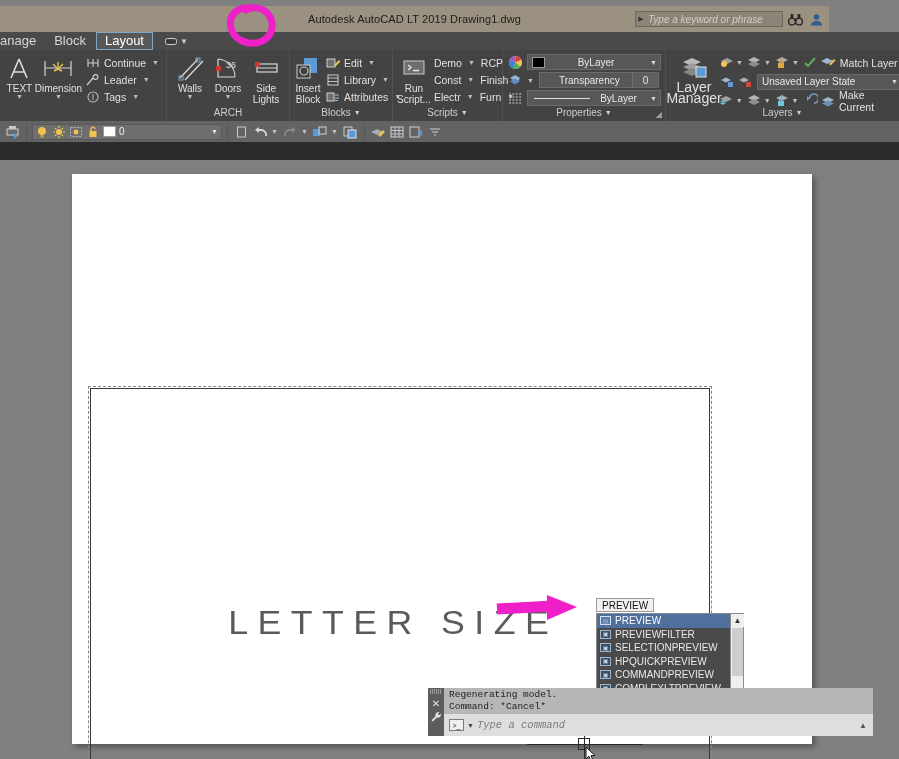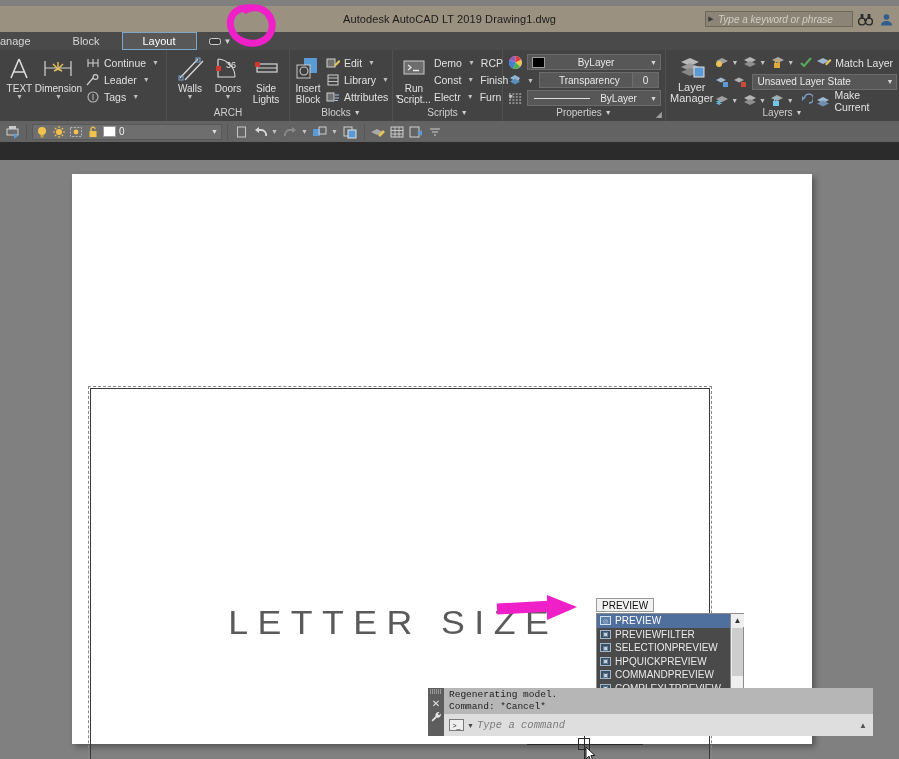--- a/index.html
+++ b/index.html
@@ -6,21 +6,21 @@
   html, body {
     width: 899px; height: 759px;
     overflow: hidden;
     font-family: "Liberation Sans", sans-serif;
     background: #808080;
   }
   #app { position: relative; width: 899px; height: 759px; }
 
   
   .titlebar {
-    position: absolute; left: 0; top: 6px; width: 899px; height: 26px;
+    position: absolute; left: 0; top: 6px; width: 829px; height: 26px;
     background: #9a9180;
     display: flex; align-items: center; justify-content: center;
   }
   .title-text { font-size: 11px; color: #1b1b1b; letter-spacing: .1px; }
   .title-right {
     position: absolute; right: 4px; top: 0; height: 26px;
     display: flex; align-items: center; gap: 4px;
   }
   .searchbox {
     display: flex; align-items: center;
@@ -39,21 +39,21 @@
   }
   .search-input::placeholder { color: #d2cdc3; font-style: italic; opacity: 1; }
   .tb-icon { width: 17px; height: 18px; display: flex; align-items: center; justify-content: center; }
 
   
   .tabbar {
     position: absolute; left: 0; top: 32px; width: 899px; height: 18px;
     background: #4a4a4a; display: flex; align-items: center;
   }
   .tab {
-    font-size: 11px; color: #d6d6d6; padding: 1px 20px; margin-right: 2px;
+    font-size: 13px; color: #d6d6d6; padding: 1px 8px; margin-right: 2px;
     line-height: 14px; cursor: default;
   }
   .tab.cut { padding-left: 0; }
   .tab.active { border: 1px solid #7da7c8; background: #585858; color: #fff; }
   .tab-mini {
     margin-left: 10px; display: flex; align-items: center; gap: 3px; color: #cfcfcf; font-size: 8px;
   }
 
   
   .ribbon {
@@ -515,21 +515,21 @@
       <div class="panel-body" style="padding-top:2px">
         <div class="bigbtn" style="width:48px">
           <span class="glyph">
             <svg width="30" height="26" viewBox="0 0 30 26">
               <path d="M4 7 l9-4 9 4 -9 4z" fill="#b9b9b9"></path>
               <path d="M4 12 l9-4 9 4 -9 4z" fill="#9c9c9c"></path>
               <path d="M4 17 l9-4 9 4 -9 4z" fill="#868686"></path>
               <rect x="17" y="12" width="10" height="10" fill="#5b9bd5" stroke="#e2e2e2" stroke-width="1"></rect>
             </svg>
           </span>
-          <span class="lbl" style="font-size:11px">Layer Manager</span>
+          <span class="lbl" style="font-size:14px">Layer Manager</span>
         </div>
         <div class="lyr-icons">
           <div class="lyr-row">
             <span class="lyr-ic">
               <svg width="16" height="15" viewBox="0 0 16 15">
                   <path d="M2 6 l6-3 6 3 -6 3z" fill="#a0a0a0"></path>
                   <circle cx="5" cy="9" r="3" fill="#f2c24c"></circle>
                 </svg>
             </span>
             <span class="lyr-dd">▼</span>

